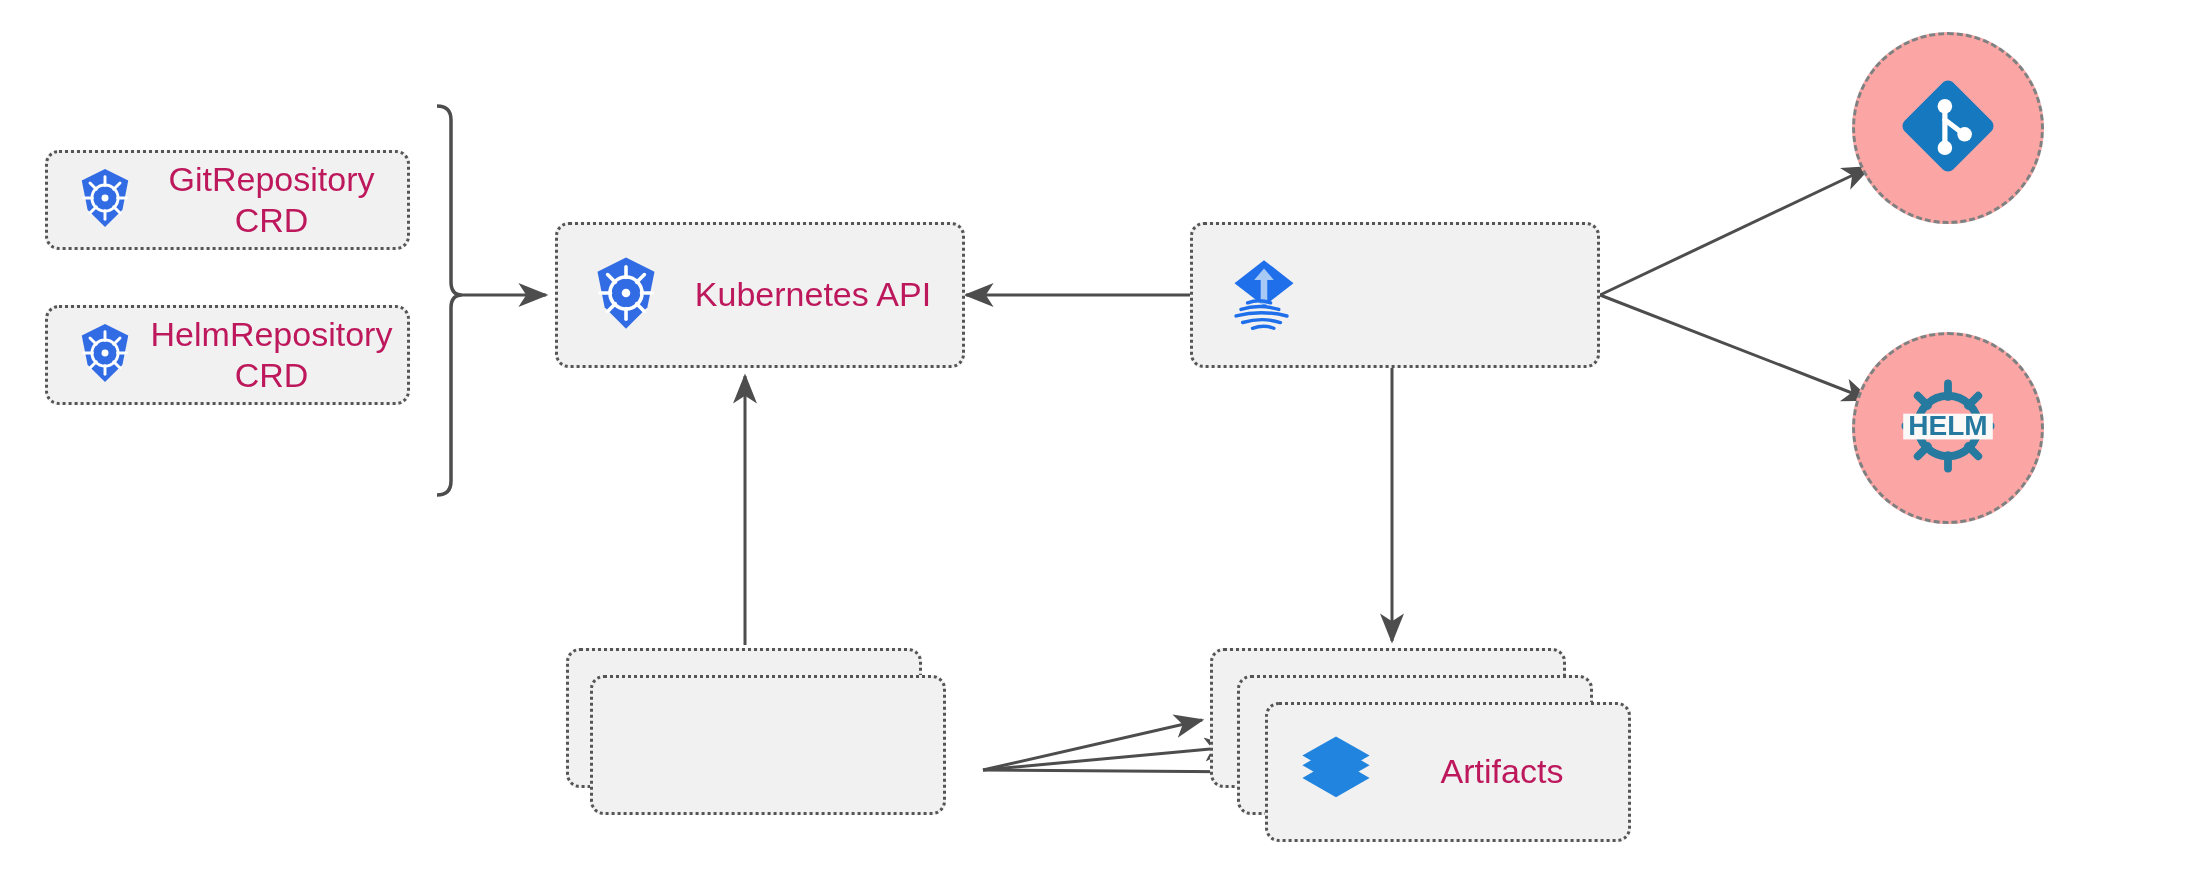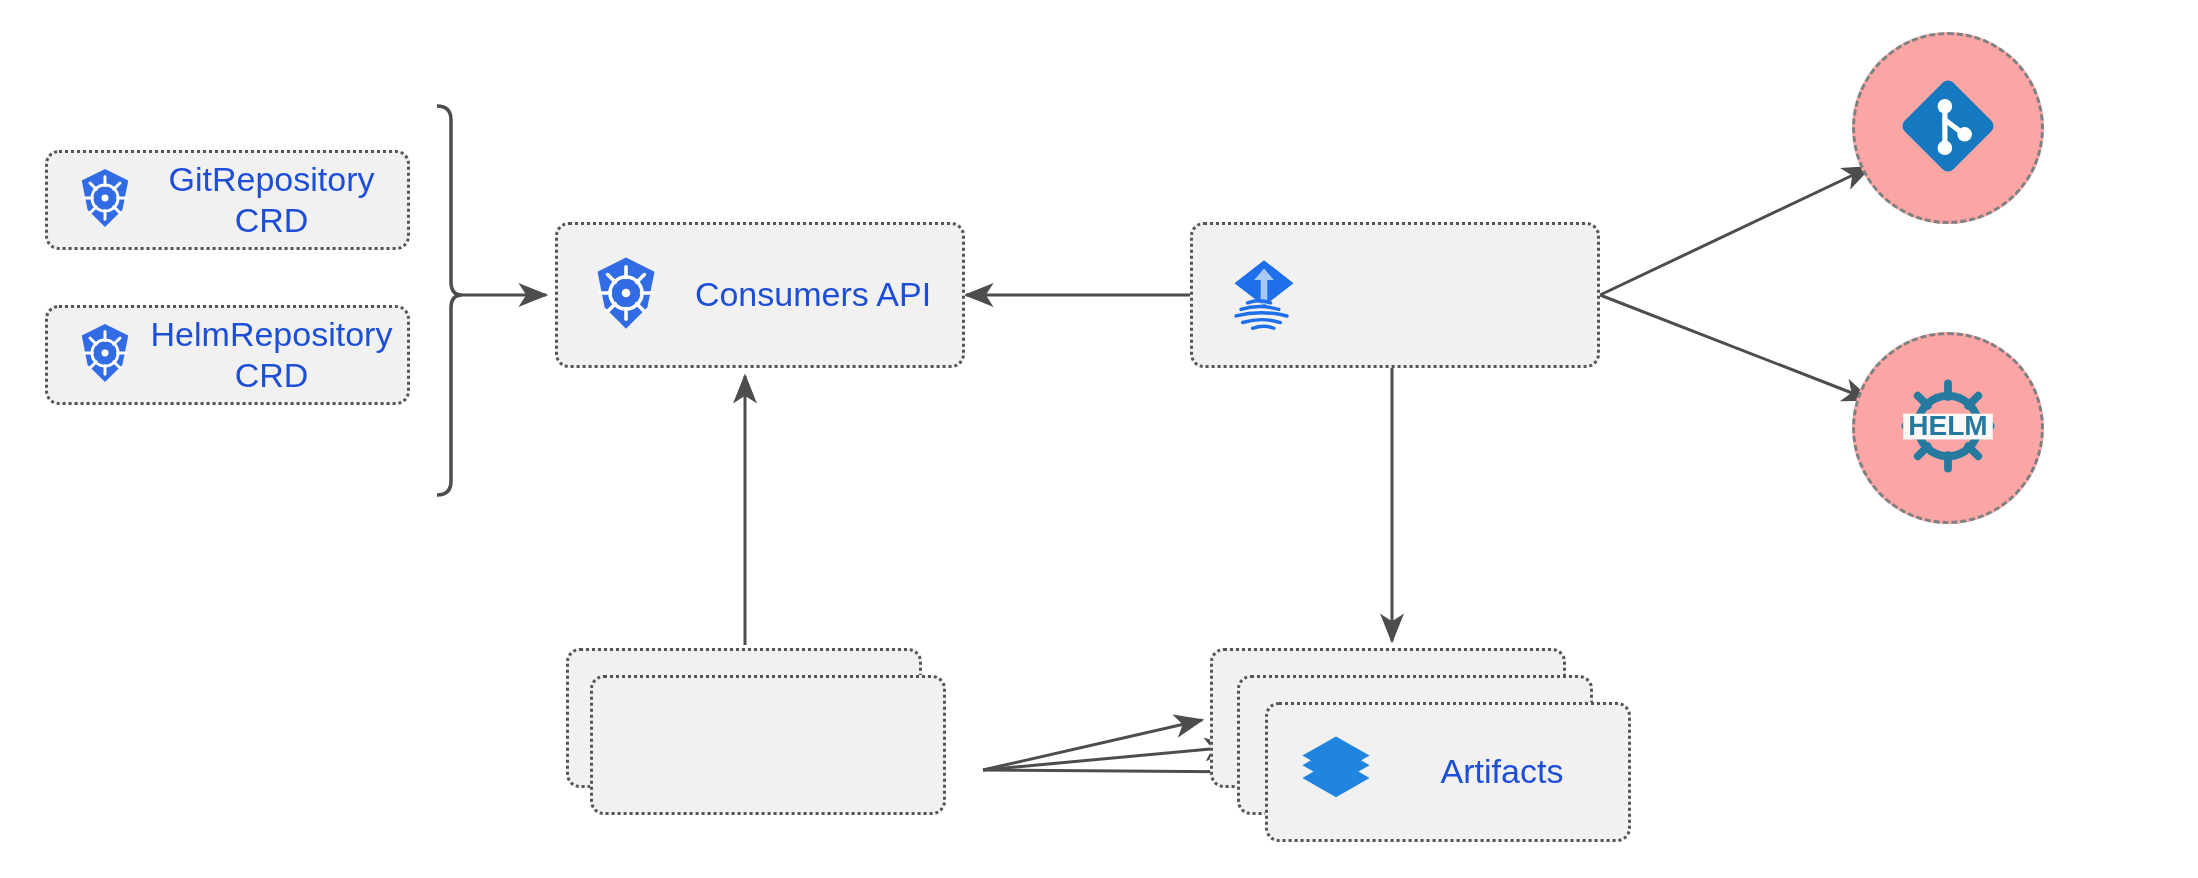--- a/index.html
+++ b/index.html
@@ -3,21 +3,21 @@
 <meta charset="utf-8">
 <style>
   html,body{margin:0;padding:0;background:#ffffff;}
   body{font-family:"Liberation Sans",sans-serif;}
   #stage{position:relative;width:2198px;height:878px;background:#ffffff;overflow:hidden;}
 
   .node{position:absolute;box-sizing:border-box;background:#f1f1f1;
         border:3px dotted #555555;border-radius:14px;
         display:flex;align-items:center;}
   .node.plain{justify-content:flex-start;}
-  .node .label{font-size:34px;color:#1d4ed8;line-height:1.22;text-align:center;}
+  .node .label{font-size:34px;color:#be185d;line-height:1.22;text-align:center;}
 
   .icon{flex:0 0 auto;display:block;}
 
   .circle{position:absolute;box-sizing:border-box;background:#fca5a5;
           border:3px dashed #808080;border-radius:50%;
           display:flex;align-items:center;justify-content:center;}
 
   .stackwrap{position:absolute;}
   .stackwrap .node{position:absolute;}
 
@@ -117,21 +117,21 @@
           <line x1="32" y1="45" x2="32" y2="54"></line>
           <line x1="10" y1="32" x2="19" y2="32"></line>
           <line x1="45" y1="32" x2="54" y2="32"></line>
           <line x1="16.5" y1="16.5" x2="23" y2="23"></line>
           <line x1="41" y1="41" x2="47.5" y2="47.5"></line>
           <line x1="47.5" y1="16.5" x2="41" y2="23"></line>
           <line x1="23" y1="41" x2="16.5" y2="47.5"></line>
         </g>
       </svg>
     </span>
-    <span class="label" style="flex:1;">Consumers API</span>
+    <span class="label" style="flex:1;">Kubernetes API</span>
   </div>
 
   <div class="node plain" style="left:1190px;top:222px;width:410px;height:146px;padding-left:30px;">
     <span class="icon">
       <svg width="82" height="82" viewBox="0 0 100 100" aria-hidden="true">
         <path fill="#1F6FEB" d="M50 10 L86 38 L50 66 L14 38 Z"></path>
         <path fill="#A9C9F5" d="M50 20 L62 34 L54 34 L54 64 L46 64 L46 34 L38 34 Z"></path>
         <g fill="#1F6FEB">
           <path d="M50 56 L88 56 L50 86 L12 56 Z" opacity="0"></path>
         </g>

